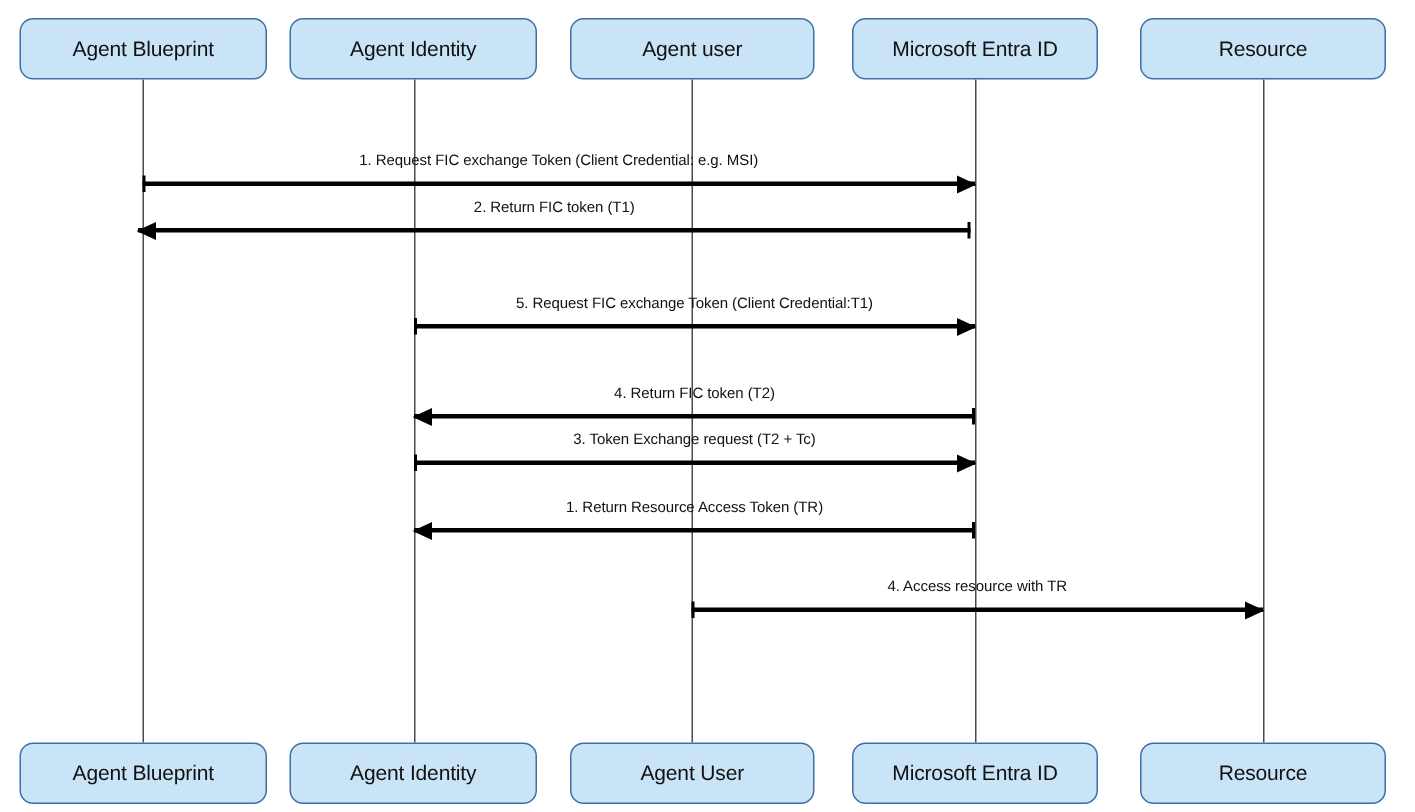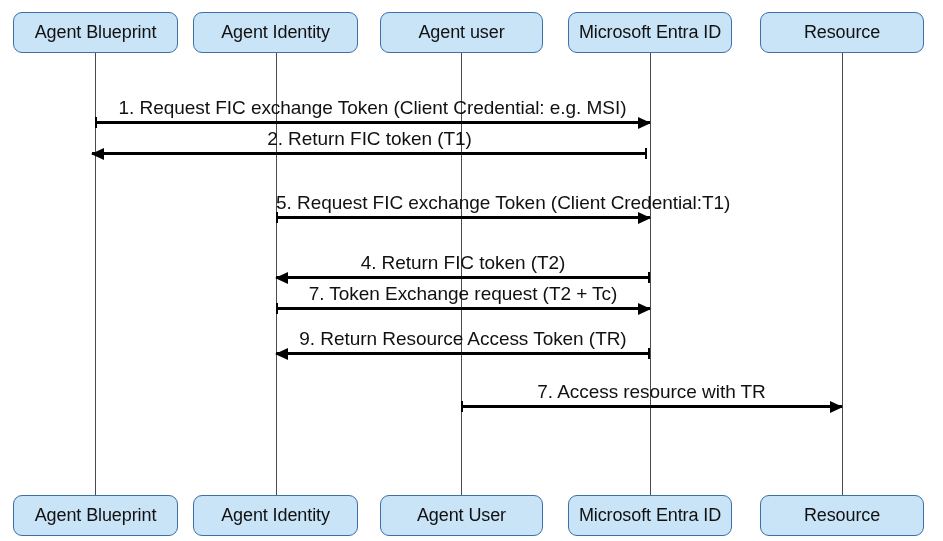--- a/index.html
+++ b/index.html
@@ -26,21 +26,21 @@
     position: absolute;
     box-sizing: border-box;
     background: #c9e3f7;
     border: 1.6px solid #3f6fa8;
     border-radius: 9px;
     display: flex;
     align-items: center;
     justify-content: center;
     text-align: center;
     color: #111111;
-    font-size: 18px;
+    font-size: 14px;
     line-height: 19px;
     font-family: "Liberation Sans", sans-serif;
     letter-spacing: -0.1px;
     padding: 1px 4px;
     z-index: 3;
   }
 
   
   .lifeline {
     position: absolute;
@@ -86,21 +86,21 @@
   }
   .tailbar.at-left  { left: 0; }
   .tailbar.at-right { right: 0; }
 
   .msg-label {
     position: absolute;
     bottom: 6px;
     left: 0;
     width: 100%;
     text-align: center;
-    font-size: 19px;
+    font-size: 10px;
     line-height: 16px;
     color: #111111;
     white-space: nowrap;
     font-family: "Liberation Sans", sans-serif;
     letter-spacing: -0.05px;
   }
 </style>
 </head>
 <body>
 
@@ -153,35 +153,35 @@
     <div class="msg-line" style="width:374px;"></div>
     <div class="tailbar at-right"></div>
     <div class="arrowhead left"></div>
     <div class="msg-label">4. Return FIC token (T2)</div>
   </div>
 
   <div class="message" style="left:276px; top:307px; width:374px; height:1px;">
     <div class="msg-line" style="width:374px;"></div>
     <div class="tailbar at-left"></div>
     <div class="arrowhead right"></div>
-    <div class="msg-label">7. Token Exchange request (T2 + Tc)</div>
+    <div class="msg-label">3. Token Exchange request (T2 + Tc)</div>
   </div>
 
   <div class="message" style="left:276px; top:352px; width:374px; height:1px;">
     <div class="msg-line" style="width:374px;"></div>
     <div class="tailbar at-right"></div>
     <div class="arrowhead left"></div>
-    <div class="msg-label">9. Return Resource Access Token (TR)</div>
+    <div class="msg-label">1. Return Resource Access Token (TR)</div>
   </div>
 
   <div class="message" style="left:461px; top:405px; width:381px; height:1px;">
     <div class="msg-line" style="width:381px;"></div>
     <div class="tailbar at-left"></div>
     <div class="arrowhead right"></div>
-    <div class="msg-label">7. Access resource with TR</div>
+    <div class="msg-label">4. Access resource with TR</div>
   </div>
 
   <div class="participant" style="left:13px; top:495px; width:165px; height:41px;">
     <span>Agent Blueprint</span>
   </div>
   <div class="participant" style="left:193px; top:495px; width:165px; height:41px;">
     <span>Agent Identity</span>
   </div>
   <div class="participant" style="left:380px; top:495px; width:163px; height:41px;">
     <span>Agent User</span>

